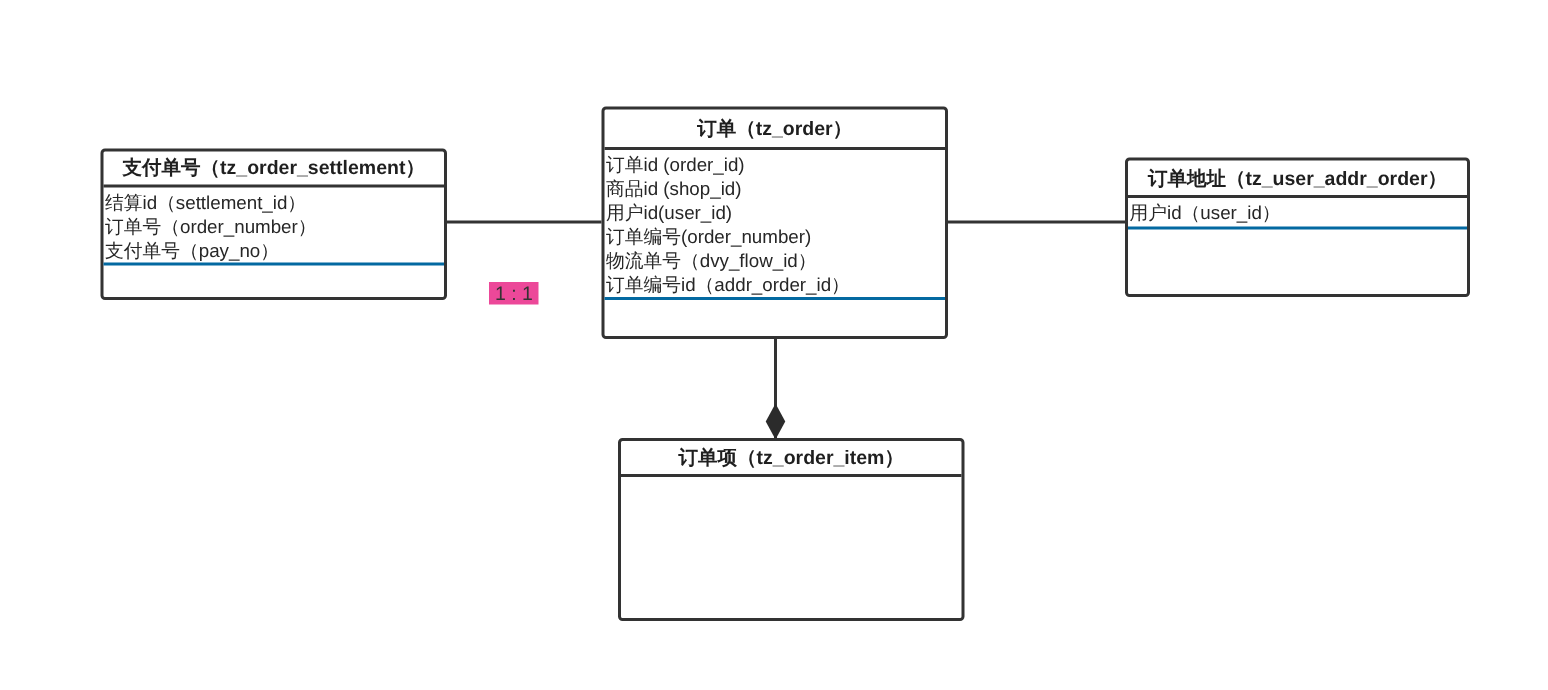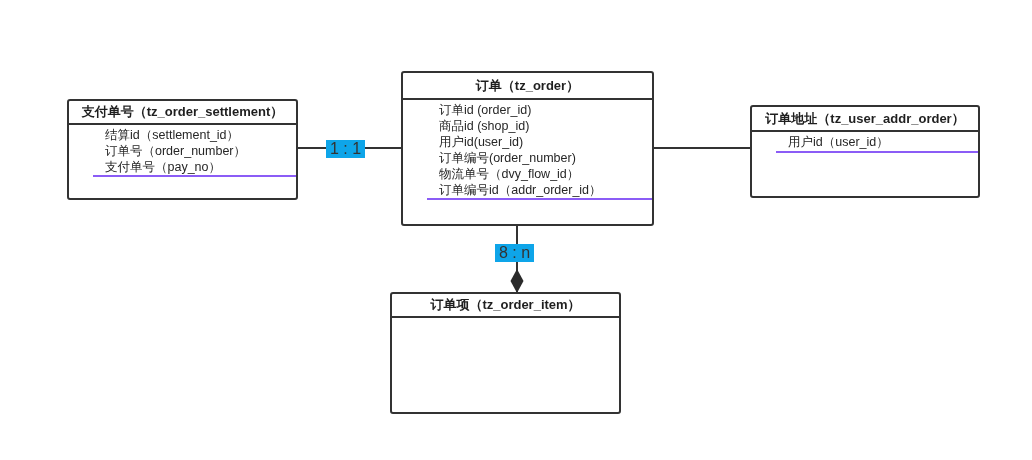--- a/index.html
+++ b/index.html
@@ -30,54 +30,54 @@
     align-items: center;
     justify-content: center;
     font-size: 13px;
     font-weight: bold;
     color: #1f1f1f;
     border-bottom: 2px solid #333333;
     white-space: nowrap;
     overflow: hidden;
   }
   .entity-fields {
-    padding: 2px 0 0 12px;
+    padding: 2px 0 0 1px;
     font-size: 12.5px;
     line-height: 16px;
-    border-bottom: 2px solid #8b5cf6;
+    border-bottom: 2px solid #0369a1;
     white-space: nowrap;
     overflow: hidden;
-    margin-left: 24px;
   }
   .entity-footer { flex: 1; }
 
   #entity-settlement { left: 67px;  top: 99px;  width: 231px; height: 101px; }
-  #entity-order      { left: 401px; top: 71px;  width: 253px; height: 155px; }
+  #entity-order      { left: 401px; top: 71px;  width: 231px; height: 155px; }
   #entity-addr       { left: 750px; top: 105px; width: 230px; height: 93px;  }
-  #entity-item       { left: 390px; top: 292px; width: 231px; height: 122px; }
+  #entity-item       { left: 412px; top: 292px; width: 231px; height: 122px; }
 
   #entity-order .entity-title { height: 25px; }
   #entity-addr  .entity-title { height: 23px; }
   #entity-addr  .entity-fields { line-height: 17px; }
 
   
   .h-line { position: absolute; height: 2px; background: #333333; }
   .v-line { position: absolute; width: 2px;  background: #333333; }
 
   #rel-settlement-order { left: 298px; top: 147px; width: 103px; }
   #rel-order-addr       { left: 632px; top: 147px; width: 118px; }
   #rel-order-item       { left: 516px; top: 226px; height: 66px; }
 
   .rel-label {
     position: absolute;
-    background: #0ea5e9;
+    background: #ec4899;
     padding: 0 4px;
-    font-size: 16px;
+    font-size: 13px;
     color: #333333;
     white-space: nowrap;
+    margin-top: 48px;
   }
   #label-one-to-one { left: 326px; top: 140px; }
   #label-one-to-n   { left: 495px; top: 244px; }
 
   #composition-diamond { position: absolute; left: 510px; top: 269px; }
 </style>
 </head>
 <body>
 
 <div class="canvas">

